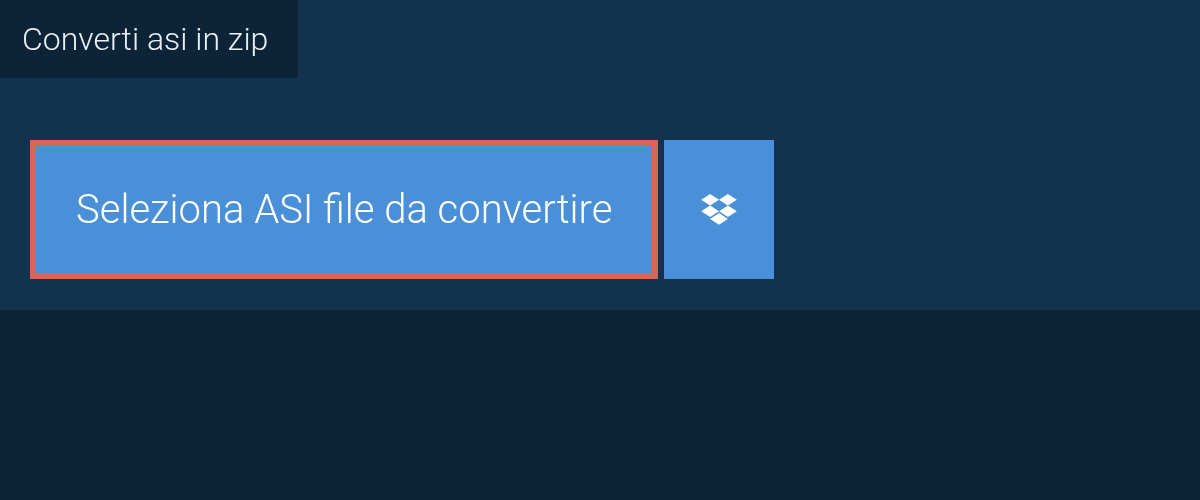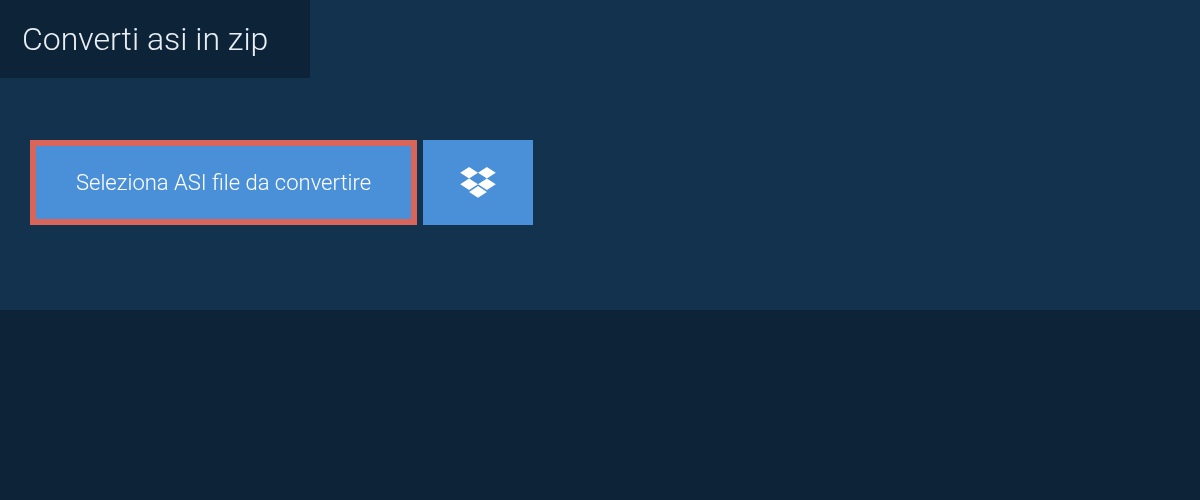--- a/index.html
+++ b/index.html
@@ -18,21 +18,21 @@
       background: #13324e;
       width: 100%;
       height: 310px;
       position: relative;
     }
     .tab {
       position: absolute;
       top: 0;
       left: 0;
       background: #0d2338;
-      padding: 20px 42px 20px 22px;
+      padding: 20px 30px 20px 22px;
       color: #e8eef3;
       font-size: 32px;
       font-weight: 300;
     }
     .tab::after {
       content: "";
       position: absolute;
       right: -40px;
       top: 0;
       width: 0;
@@ -42,23 +42,23 @@
       position: absolute;
       top: 140px;
       left: 30px;
       display: flex;
       gap: 6px;
     }
     .select-button {
       background: #4a90d9;
       border: 6px solid #d96459;
       color: #ffffff;
-      font-size: 22px;
+      font-size: 40px;
       font-weight: 300;
-      padding: 24px 40px;
+      padding: 40px 40px;
       cursor: pointer;
       white-space: nowrap;
     }
     .dropbox-button {
       background: #4a90d9;
       width: 110px;
       display: flex;
       align-items: center;
       justify-content: center;
       cursor: pointer;

